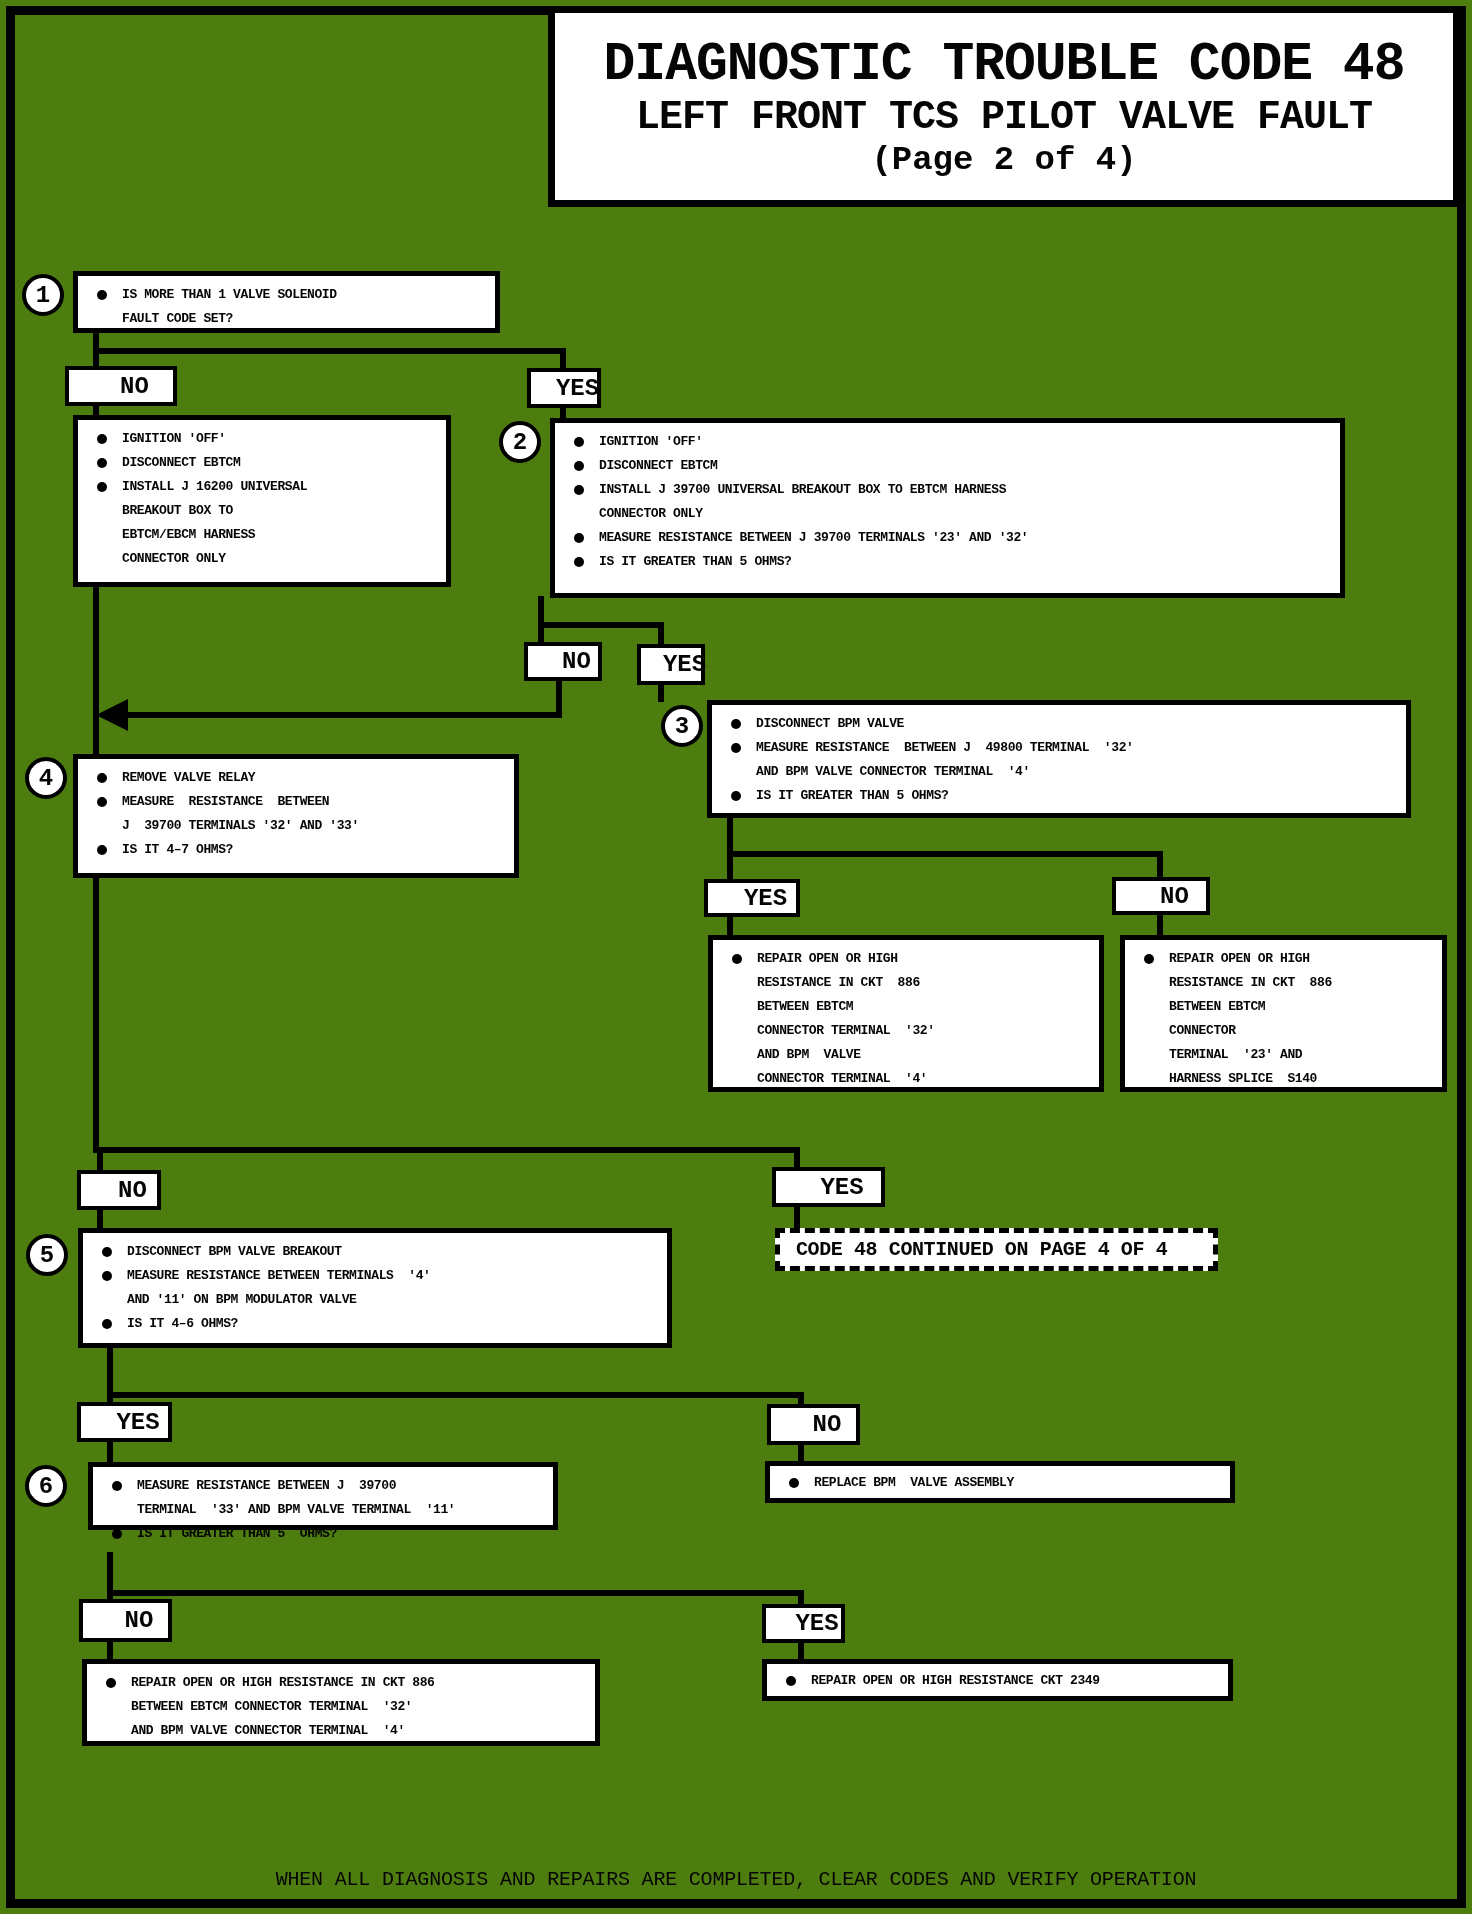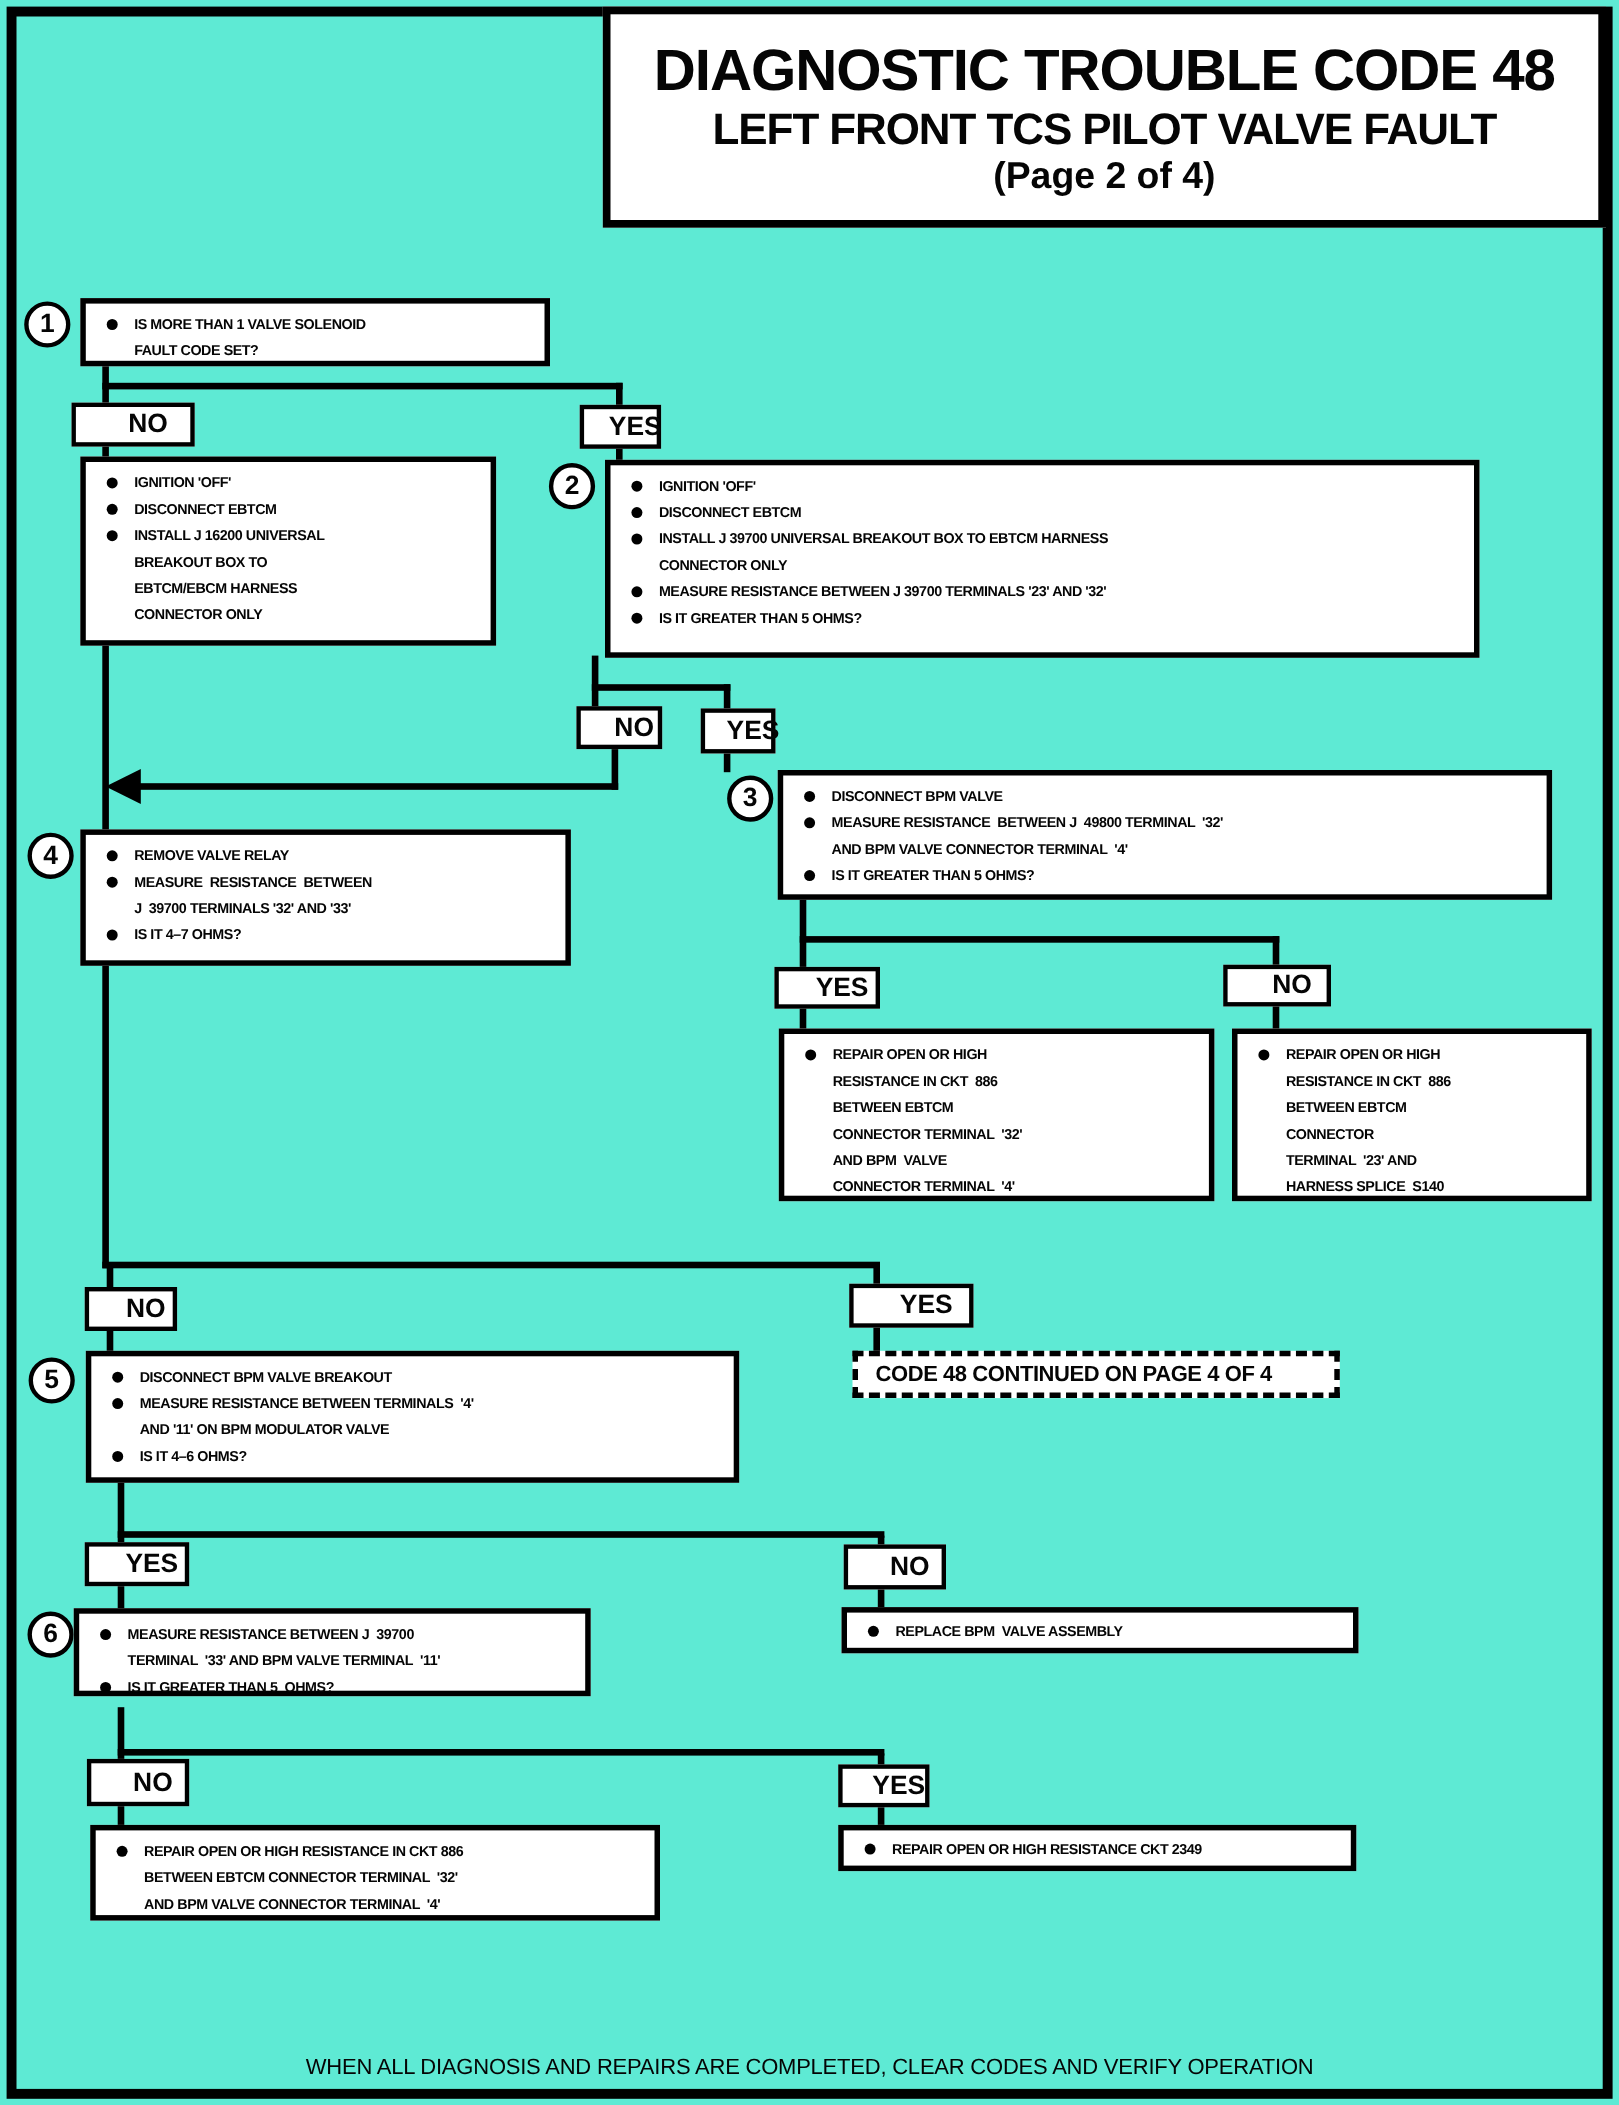--- a/index.html
+++ b/index.html
@@ -1,20 +1,20 @@
 <!DOCTYPE html>
 <html><head>
 <meta charset="utf-8">
 <style>
   html,body{margin:0;padding:0;background:#e8e8e8;}
   #page{
     position:relative;
     width:1472px;height:1914px;
-    background:#5eead4;
-    font-family:Liberation Sans, sans-serif;
+    background:#4d7c0f;
+    font-family:Liberation Mono, monospace;
     color:#050505;
     overflow:hidden;
   }
   .frame{
     position:absolute;left:6px;top:6px;width:1460px;height:1902px;
     border:9px solid #000;box-sizing:border-box;
   }
   .titlebox{
     position:absolute;left:548px;top:6px;width:912px;height:201px;
     border:7px solid #000;box-sizing:border-box;background:#fff;
@@ -251,21 +251,21 @@
     <div class="row">
         <span class="dot"></span>
         <span class="txt">IS IT 4–6 OHMS?</span>
       </div>
   </div>
 
   <div class="dashedbox" style="left:775px;top:1228px;width:443px;height:43px">
     <span>CODE 48 CONTINUED ON PAGE 4 OF 4</span>
   </div>
 
-  <div class="fbox" style="left:67px;top:1462px;width:470px;height:80px">
+  <div class="fbox" style="left:88px;top:1462px;width:470px;height:68px">
     <div class="row">
         <span class="dot"></span>
         <span class="txt">MEASURE RESISTANCE BETWEEN J  39700
 TERMINAL  '33' AND BPM VALVE TERMINAL  '11'</span>
       </div>
     <div class="row">
         <span class="dot"></span>
         <span class="txt">IS IT GREATER THAN 5  OHMS?</span>
       </div>
   </div>

